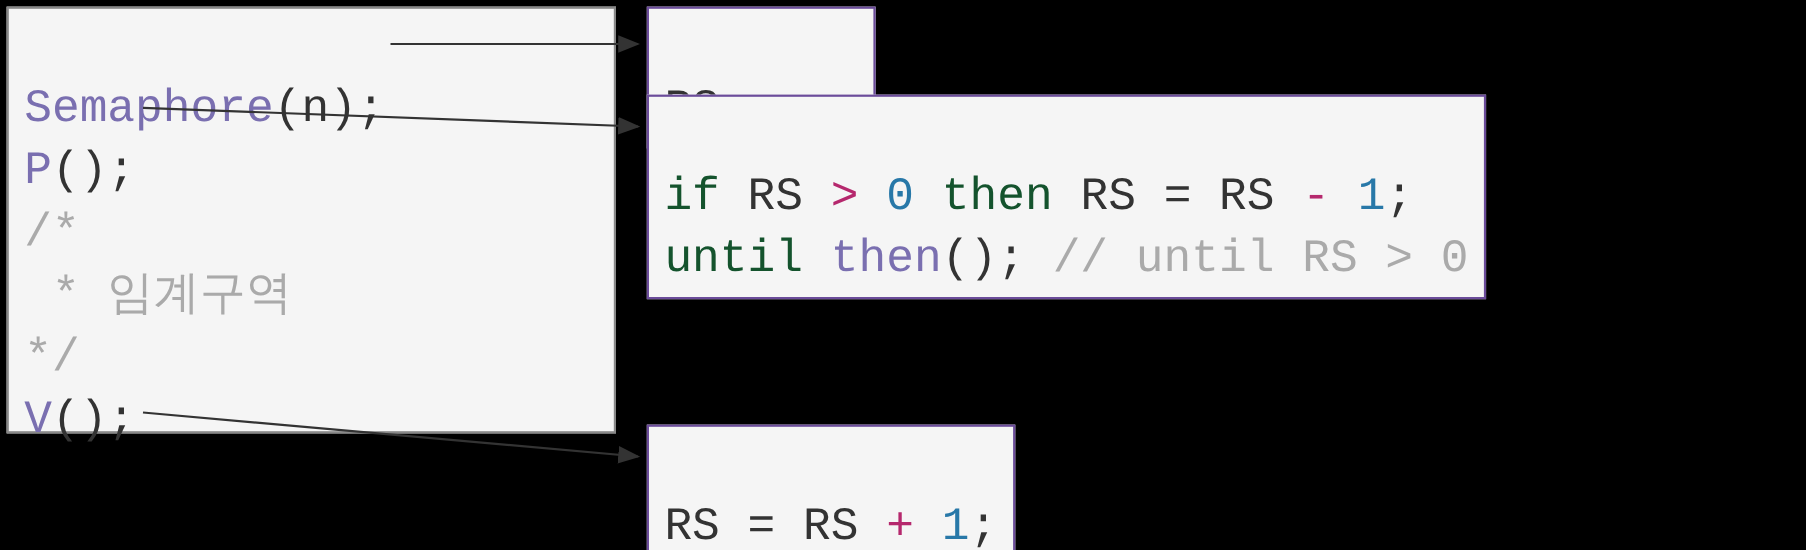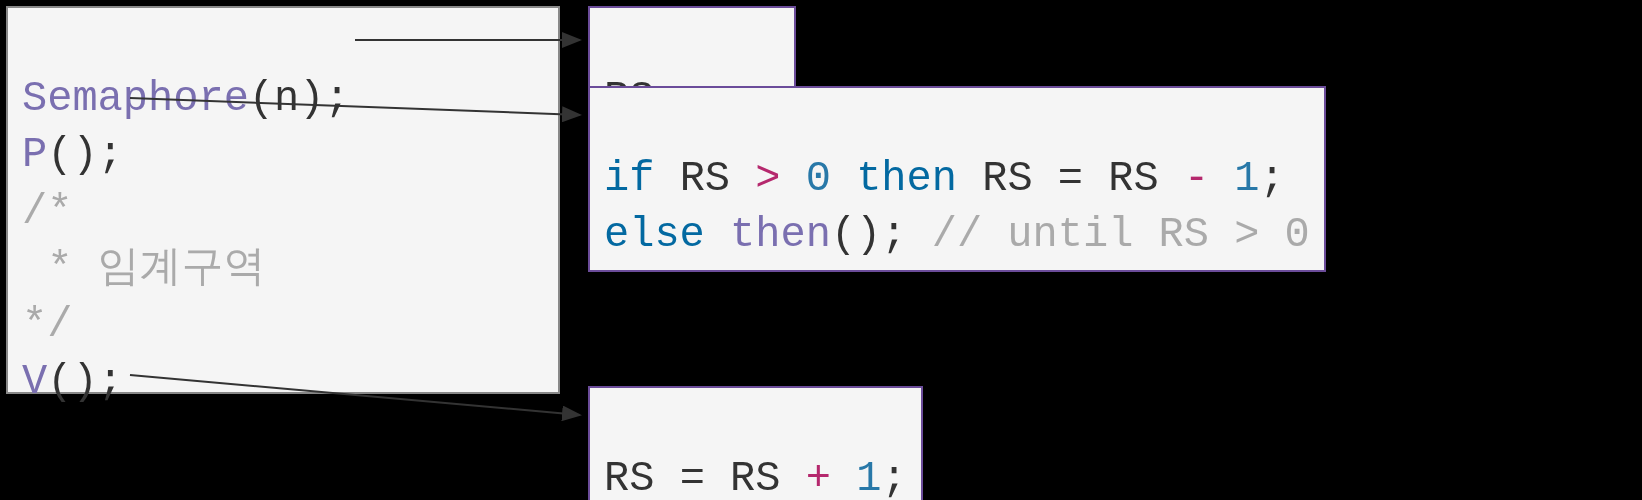--- a/index.html
+++ b/index.html
@@ -26,21 +26,21 @@
     top: 6px;
     width: 554px;
     height: 388px;
     border: 2px solid #888;
   }
   .box1 { left: 588px; top: 6px; }
   .box2 { left: 588px; top: 86px; }
   .box3 { left: 588px; top: 386px; }
   
   .kw-type { color: #7a6fb0; }     
-  .kw-ctrl { color: #0369a1; }     
+  .kw-ctrl { color: #14532d; }     
   .kw-op   { color: #b5286d; }     
   .txt     { color: #333; }        
   .num     { color: #2878a8; }     
   .comment { color: #aaa; }        
   
   svg.arrows {
     position: absolute;
     left: 0; top: 0;
     width: 1642px; height: 500px;
     pointer-events: none;
@@ -57,21 +57,21 @@
 <span class="comment">*/</span>
 <span class="kw-type">V</span><span class="txt">()</span><span class="txt">;</span>
 </div>
 
 <div class="codebox box1">
 <span class="txt">RS</span><span class="txt"> = </span><span class="txt">n</span><span class="txt">;</span>
 </div>
 
 <div class="codebox box2">
 <span class="kw-ctrl">if</span><span> </span><span class="txt">RS</span><span> </span><span class="kw-op">&gt;</span><span> </span><span class="num">0</span><span> </span><span class="kw-ctrl">then</span><span> </span><span class="txt">RS</span><span> </span><span class="txt">=</span><span> </span><span class="txt">RS</span><span> </span><span class="kw-op">-</span><span> </span><span class="num">1</span><span class="txt">;</span>
-<span class="kw-ctrl">else</span><span> </span><span class="kw-type">then</span><span class="txt">()</span><span class="txt">;</span><span> </span><span class="comment">// until RS &gt; 0</span>
+<span class="kw-ctrl">until</span><span> </span><span class="kw-type">then</span><span class="txt">()</span><span class="txt">;</span><span> </span><span class="comment">// until RS &gt; 0</span>
 </div>
 
 <div class="codebox box3">
 <span class="txt">RS</span><span> </span><span class="txt">=</span><span> </span><span class="txt">RS</span><span> </span><span class="kw-op">+</span><span> </span><span class="num">1</span><span class="txt">;</span>
 
 </div>
 
 <svg class="arrows">
   <defs>
     <marker id="arrowhead" markerWidth="10" markerHeight="8" refX="9" refY="4" orient="auto">

